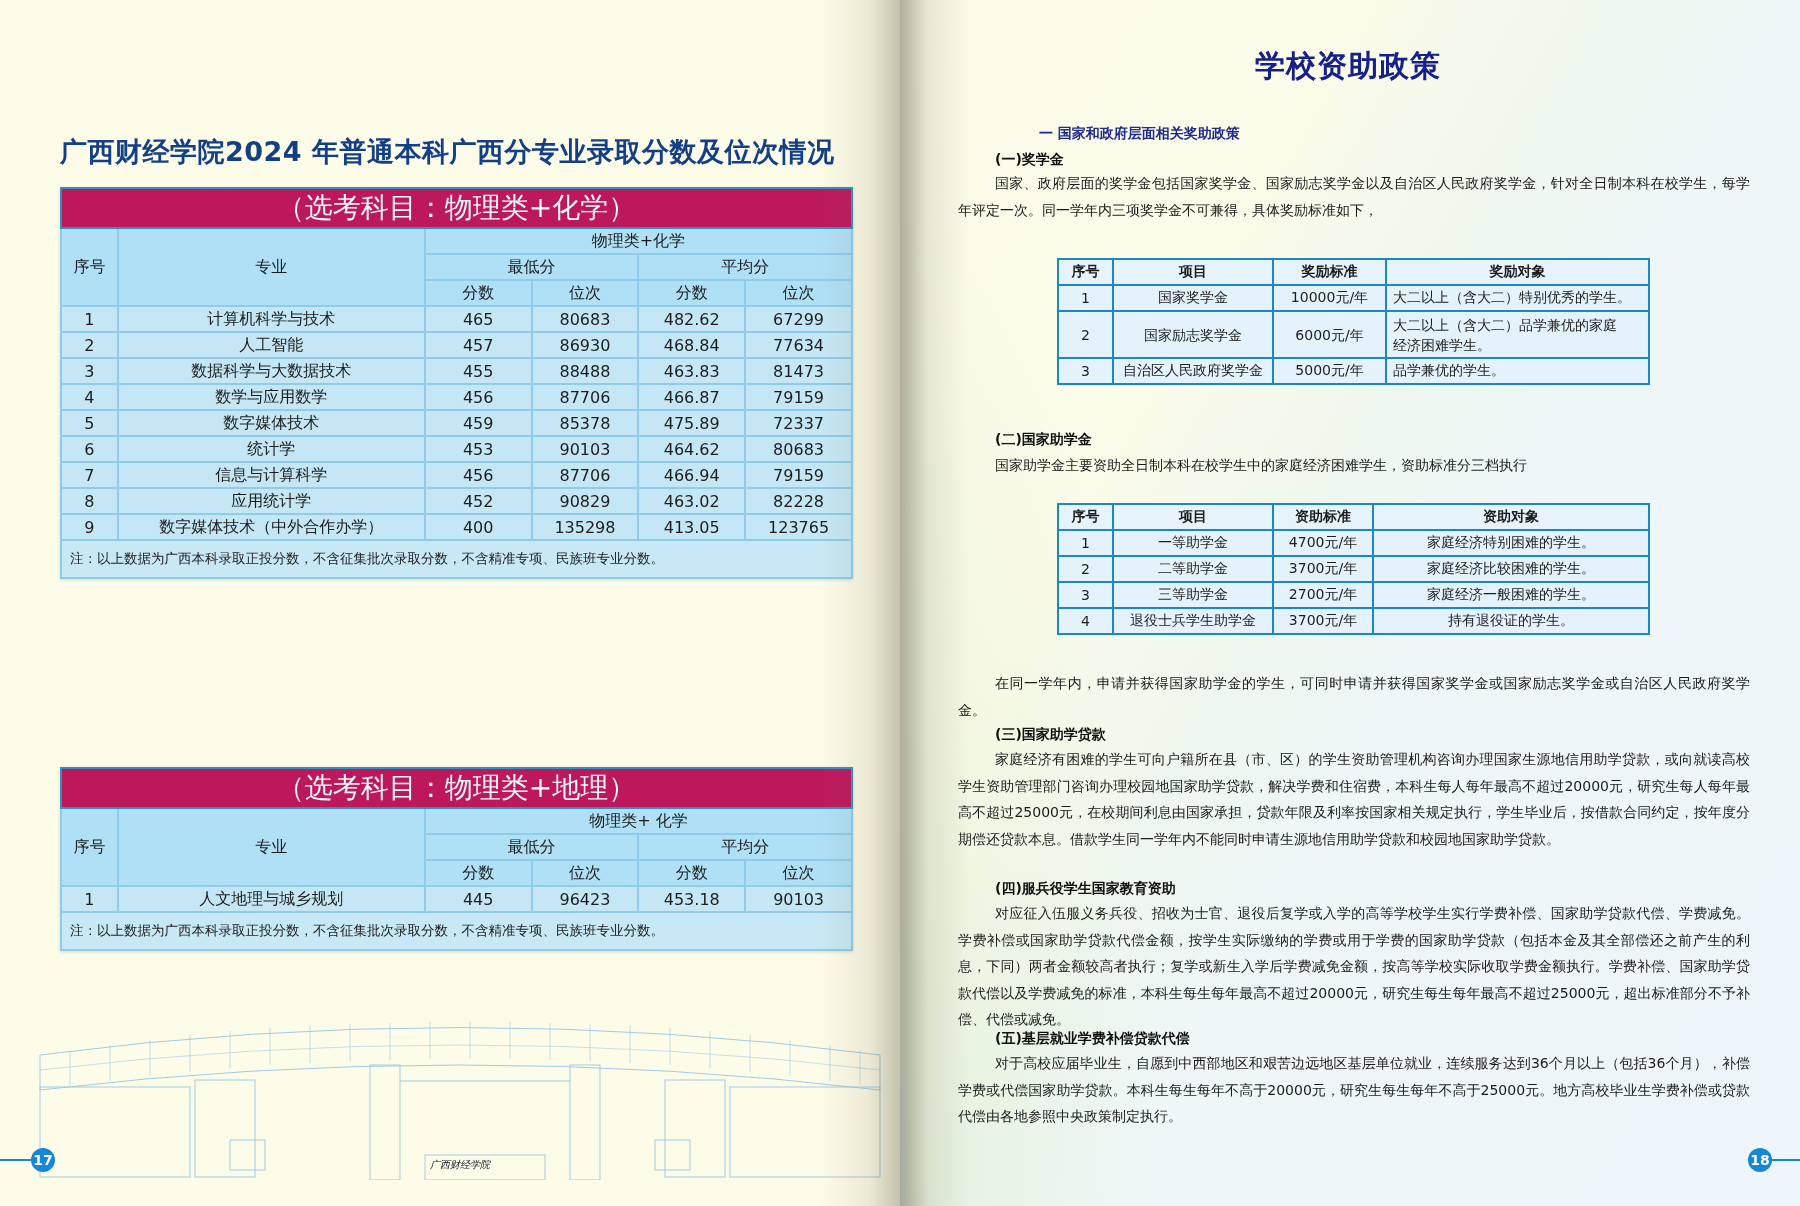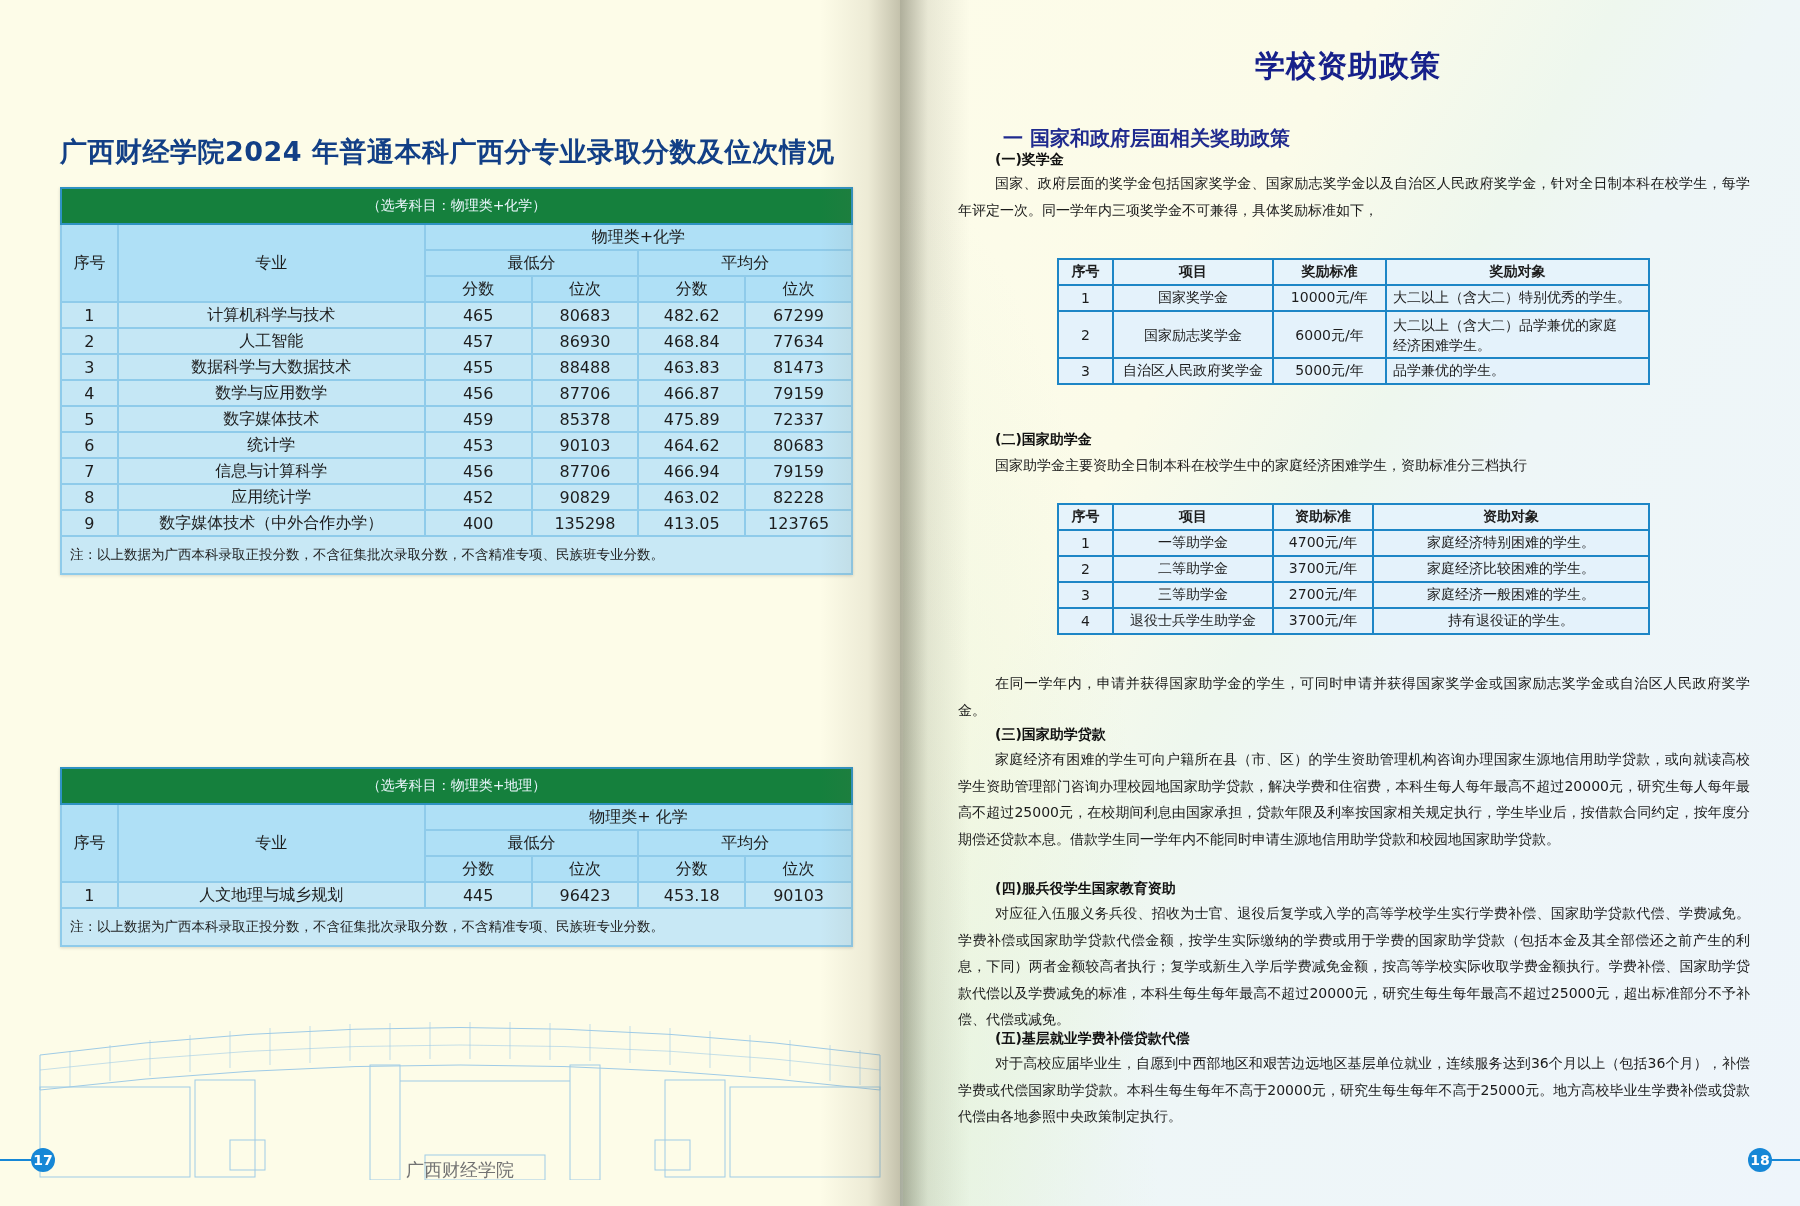--- a/index.html
+++ b/index.html
@@ -7,32 +7,32 @@
   body{position:relative;background:#fdfce9;font-family:"DejaVu Sans","Liberation Sans",sans-serif;color:#1d1d1d}
   .page-left{position:absolute;left:0;top:0;width:900px;height:1206px;background:#fdfce8}
   .page-right{position:absolute;left:900px;top:0;width:900px;height:1206px;background:linear-gradient(120deg,#fdfce9 0%,#fbfbe9 30%,#eef7ee 45%,#eef6f7 55%,#eef5fb 100%)}
   .gutter-shadow-left{position:absolute;left:820px;top:0;width:80px;height:1206px;background:linear-gradient(90deg,rgba(0,0,0,0) 0%,rgba(120,110,80,.12) 60%,rgba(90,85,60,.35) 100%)}
   .gutter-shadow-right{position:absolute;left:900px;top:0;width:70px;height:1206px;background:linear-gradient(90deg,rgba(80,80,60,.45) 0%,rgba(140,140,120,.18) 40%,rgba(0,0,0,0) 100%)}
   .deco-arc{position:absolute;left:903px;top:0;width:300px;height:1206px;background:radial-gradient(ellipse at 0% 100%,rgba(225,240,210,.6),rgba(0,0,0,0) 60%)}
 
   .lt-title{position:absolute;left:60px;font-size:27px;font-weight:bold;color:#123f86;letter-spacing:.5px;white-space:nowrap}
   .score-table{position:absolute;left:60px;width:793px;border-collapse:collapse;font-size:16px;background:#c7e8f6;box-shadow:0 1px 3px rgba(0,0,0,.15)}
   .score-table td,.score-table th{border:2px solid #8fcbea;text-align:center;font-weight:normal;height:26px;padding:0}
-  .score-table .cap{background:#15803d;color:#eaf6fc;font-size:14px;height:36px;border-color:#2f92c3}
+  .score-table .cap{background:#be185d;color:#eaf6fc;font-size:28px;height:36px;border-color:#2f92c3}
   .score-table thead th{background:#afe0f6}
   .score-table tbody td{background:#c5e7f5}
   .score-table .note{text-align:left;padding-left:8px;font-size:13.5px;height:38px;background:#c8e8f5}
 
   .page-num{position:absolute;width:24px;height:24px;border-radius:50%;background:#1687d6;color:#fff;font-size:14px;font-weight:bold;display:flex;align-items:center;justify-content:center}
   .page-num-line{position:absolute;height:2px;background:#1687d6}
 
   .building{position:absolute;left:30px;top:1015px;width:860px;height:165px}
 
   .rt-title{position:absolute;left:1255px;top:46px;font-size:30px;font-weight:bold;color:#16208a;letter-spacing:1px}
-  .rt-sec{position:absolute;left:1003px;font-size:20px;font-weight:bold;color:#1f2a8e}
+  .rt-sec{position:absolute;left:1039px;font-size:14px;font-weight:bold;color:#1f2a8e}
   .rt-sub{position:absolute;left:995px;font-size:14px;font-weight:bold;color:#111}
   .rt-para{position:absolute;left:958px;width:792px;font-size:14px;line-height:26.5px;text-indent:37px;color:#1a1a1a;text-align:justify}
   .aid-table{position:absolute;left:1057px;width:593px;border-collapse:collapse;font-size:14px;background:#e4f2fb}
   .aid-table td,.aid-table th{border:2px solid #1d86c6;height:26px;text-align:center;padding:0 4px}
   .aid-table th{font-weight:bold;background:#e6f3fb}
   .aid-table td.left{text-align:left;padding-left:6px}
   .aid-table td.tall{height:47px;line-height:20px}
 </style>
 </head>
 <body>
@@ -208,21 +208,21 @@
       <rect x="165" y="65" width="60" height="97"></rect>
     <rect x="200" y="125" width="35" height="30"></rect>
     <rect x="340" y="50" width="30" height="115"></rect>
       <rect x="540" y="50" width="30" height="115"></rect>
     <line x1="370" y1="66" x2="540" y2="66"></line>
     <rect x="395" y="140" width="120" height="25"></rect>
     <rect x="700" y="72" width="150" height="90"></rect>
       <rect x="635" y="65" width="60" height="97"></rect>
     <rect x="625" y="125" width="35" height="30"></rect>
   </svg>
-  <div style="position:absolute;left:405px;top:1158px;width:110px;text-align:center;font-size:18px;color:#737373;">广西财经学院</div>
+  <div style="position:absolute;left:405px;top:1158px;width:110px;text-align:center;font-size:10px;color:#0f172a;font-style:italic">广西财经学院</div>
 
   <div class="page-num-line" style="left:0;top:1159px;width:32px"></div>
   <div class="page-num" style="left:31px;top:1148px">17</div>
 </div>
 
 <div class="page-right"></div>
 <div class="deco-arc"></div>
 <div class="gutter-shadow-left"></div>
 <div class="gutter-shadow-right"></div>
 

